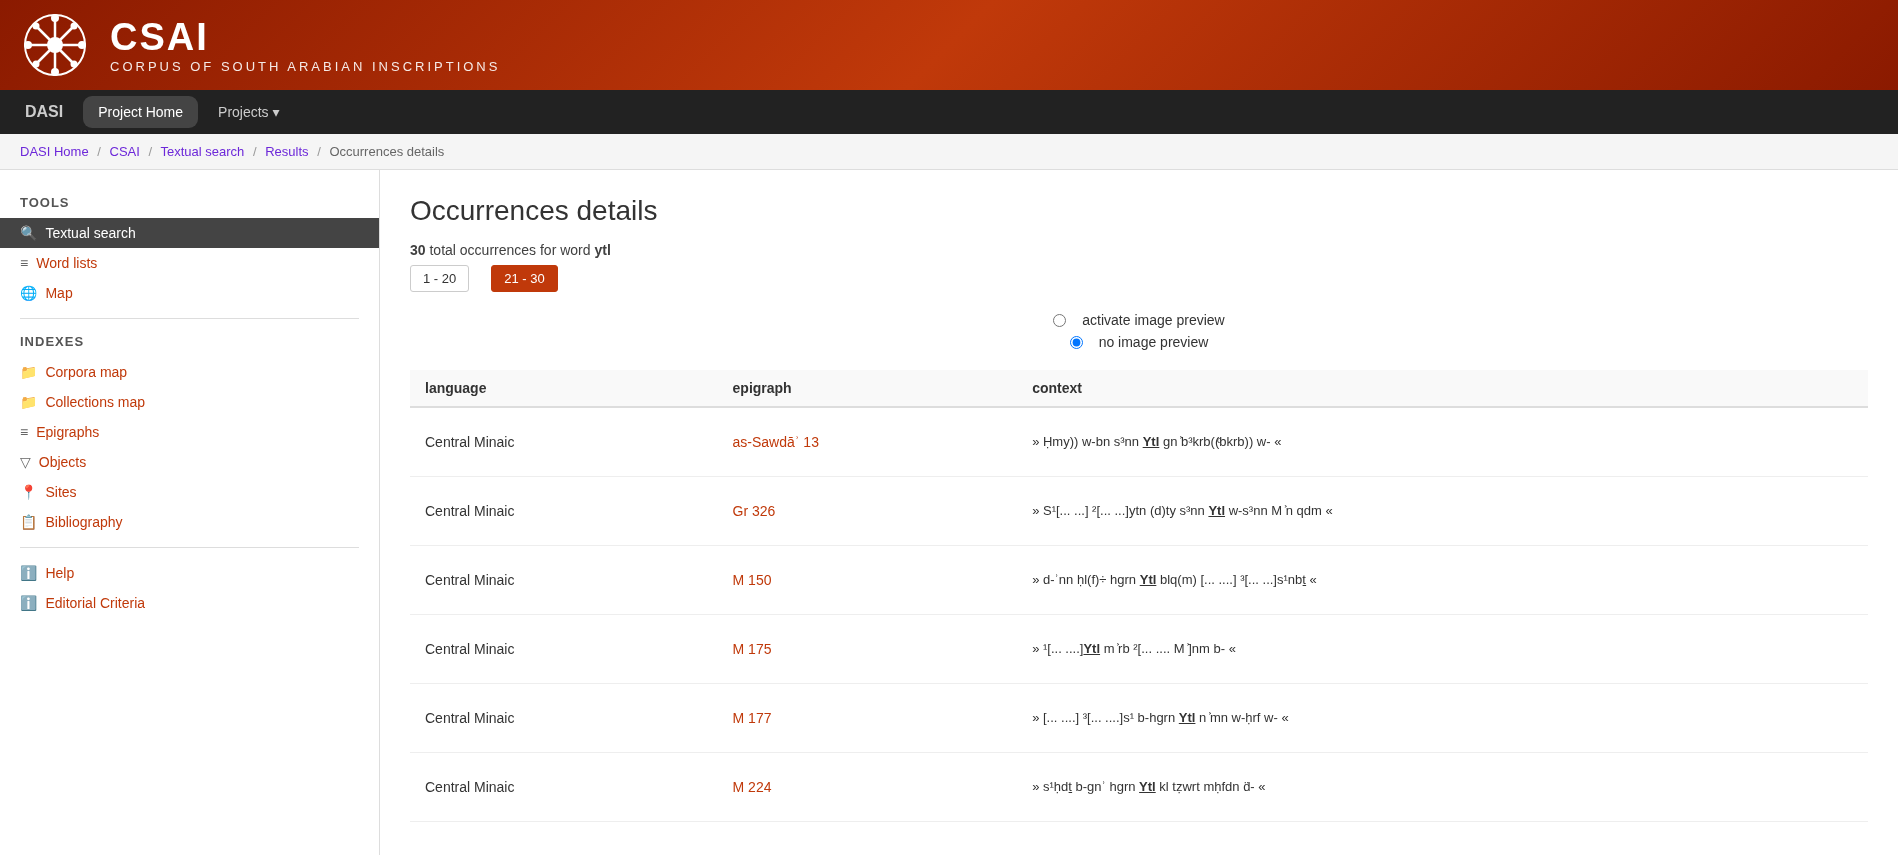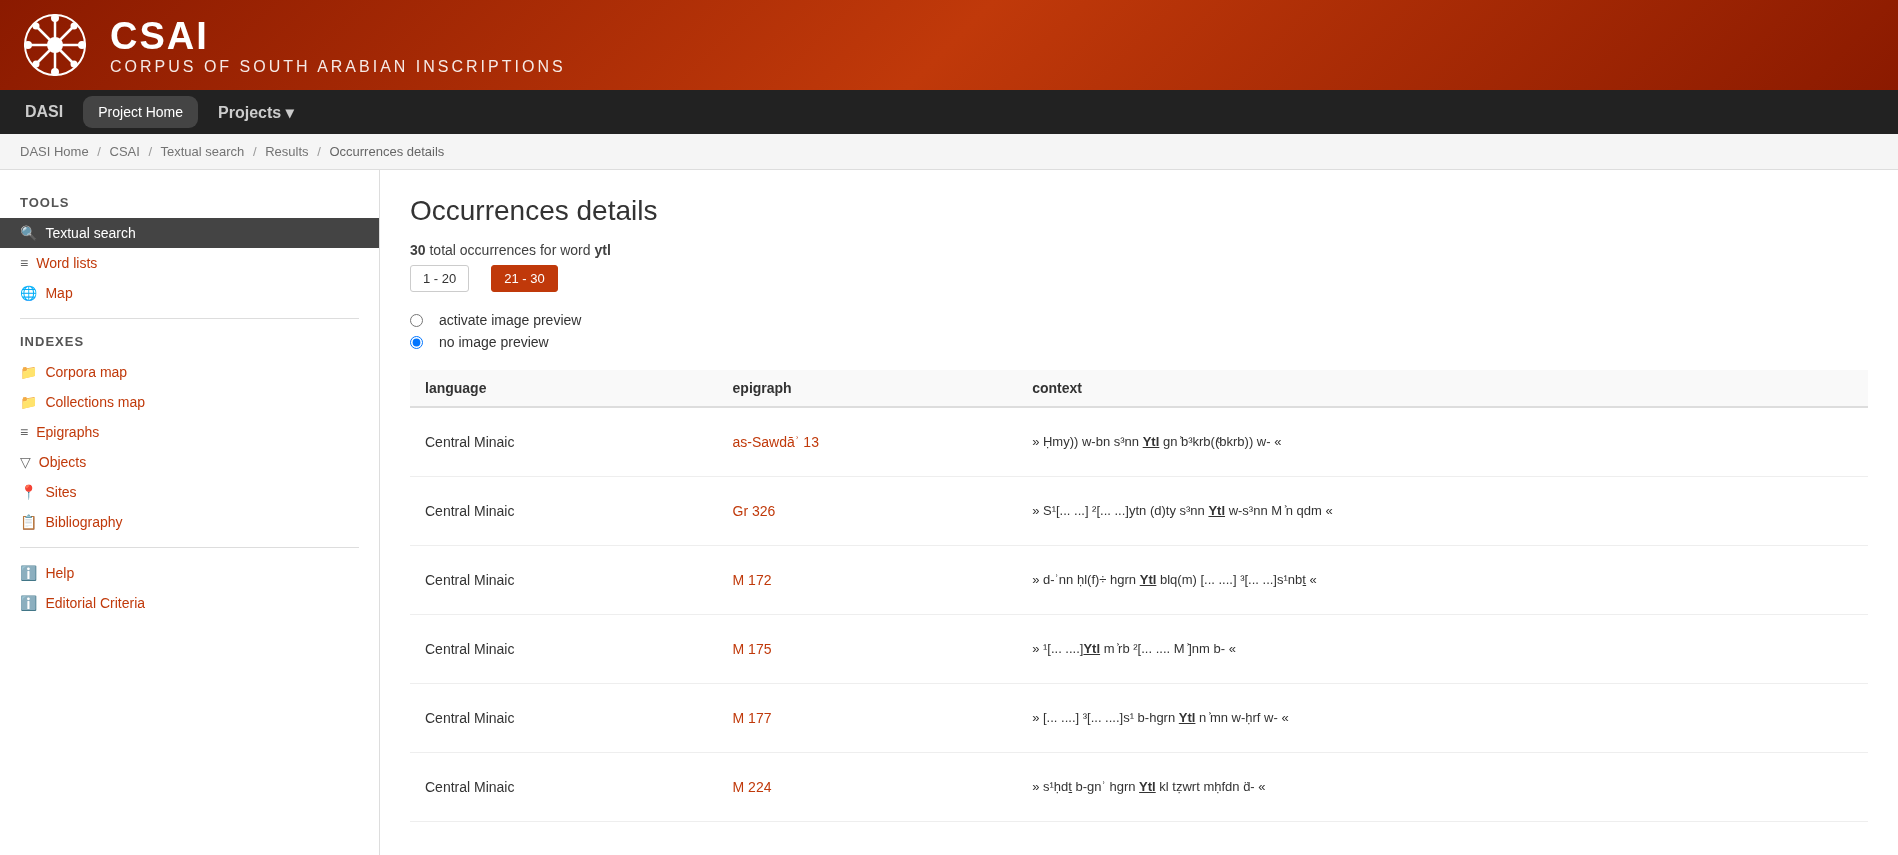--- a/index.html
+++ b/index.html
@@ -27,21 +27,21 @@
     }
     .site-title {
       color: #fff;
     }
     .site-title h1 {
       font-size: 38px;
       font-weight: bold;
       letter-spacing: 2px;
     }
     .site-title .subtitle {
-      font-size: 16px;
+      font-size: 13px;
       letter-spacing: 3px;
       text-transform: uppercase;
       opacity: 0.9;
     }
 
     
     .nav-bar {
       background: #222;
       height: 44px;
       display: flex;
@@ -59,36 +59,35 @@
       color: #fff;
       padding: 8px 15px;
       font-size: 14px;
       cursor: pointer;
       background: #444;
       border-radius: 9px;
     }
     .nav-dropdown {
       color: #ccc;
       padding: 8px 15px;
-      font-size: 16px;
+      font-size: 14px;
       cursor: pointer;
       display: flex;
       align-items: center;
       gap: 5px;
-      font-weight: bold;
     }
 
     
     .breadcrumb {
       background: #f5f5f5;
       padding: 10px 20px;
       border-bottom: 1px solid #ddd;
       font-size: 13px;
     }
-    .breadcrumb a { color: #737373; text-decoration: none; margin-top: 12px; }
+    .breadcrumb a { color: #6d28d9; text-decoration: none; margin-top: 12px; }
     .breadcrumb span { color: #666; }
     .breadcrumb .sep { color: #999; margin: 0 5px; }
 
     
     .main-layout {
       display: flex;
       min-height: calc(100vh - 134px);
     }
 
     
@@ -171,20 +170,21 @@
       display: flex;
       flex-direction: column;
       gap: 6px;
     }
     .radio-option {
       display: flex;
       align-items: center;
       gap: 16px;
       font-size: 14px;
       cursor: pointer;
+      justify-content: center;
     }
     .radio-option input { cursor: pointer; }
 
     
     .results-table {
       width: 100%;
       border-collapse: collapse;
       font-size: 14px;
     }
     .results-table th {
@@ -358,21 +358,21 @@
             <td><a href="#" class="epigraph-link">as-Sawdāʾ 13</a></td>
             <td class="context-text">» Ḥmy)) w-bn s³nn <strong class="highlight underline">Ytl</strong> gn  ͐b³krb((ͨbkrb)) w- «</td>
           </tr>
           <tr>
             <td>Central Minaic</td>
             <td><a href="#" class="epigraph-link">Gr 326</a></td>
             <td class="context-text">» S¹[... ...] ²[... ...]ytn (d)ty s³nn <strong class="highlight underline">Ytl</strong> w-s³nn M ͐n qdm  «</td>
           </tr>
           <tr>
             <td>Central Minaic</td>
-            <td><a href="#" class="epigraph-link">M 172</a></td>
+            <td><a href="#" class="epigraph-link">M 150</a></td>
             <td class="context-text">» d-ʾnn ḥl(f)÷ hgrn <strong class="highlight underline">Ytl</strong> blq(m) [... ....] ³[... ...]s¹nbṯ  «</td>
           </tr>
           <tr>
             <td>Central Minaic</td>
             <td><a href="#" class="epigraph-link">M 175</a></td>
             <td class="context-text">» ¹[... ....]<strong class="highlight underline">Ytl</strong> m ͐rb ²[... .... M ͐]nm b-  «</td>
           </tr>
           <tr>
             <td>Central Minaic</td>
             <td><a href="#" class="epigraph-link">M 177</a></td>

